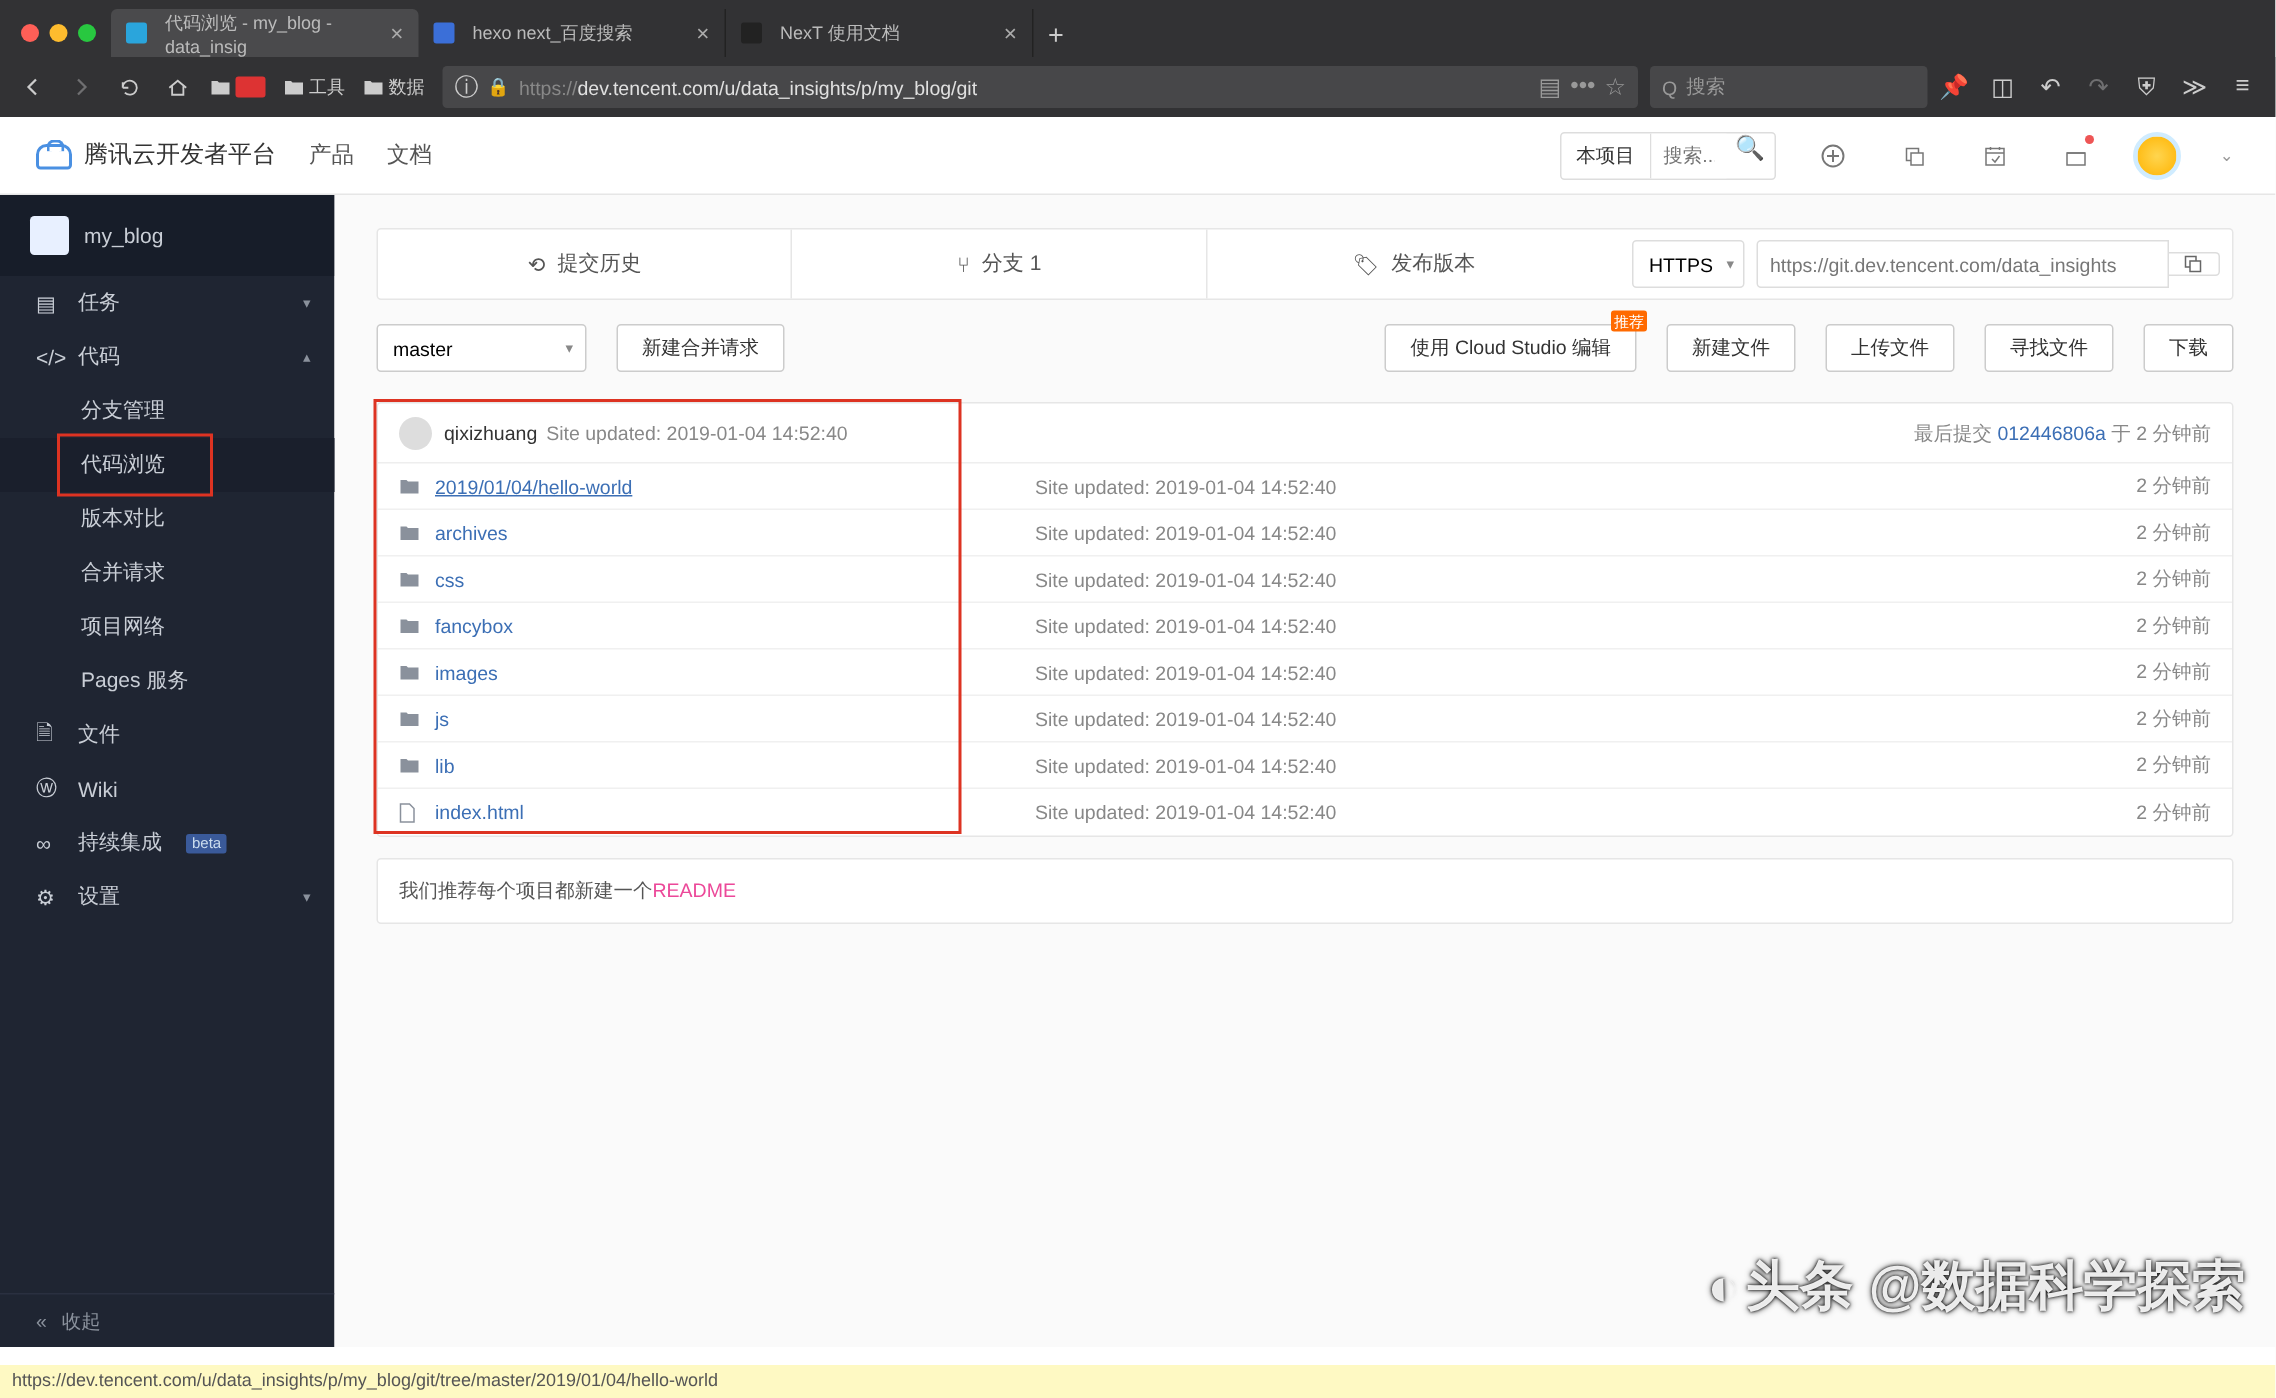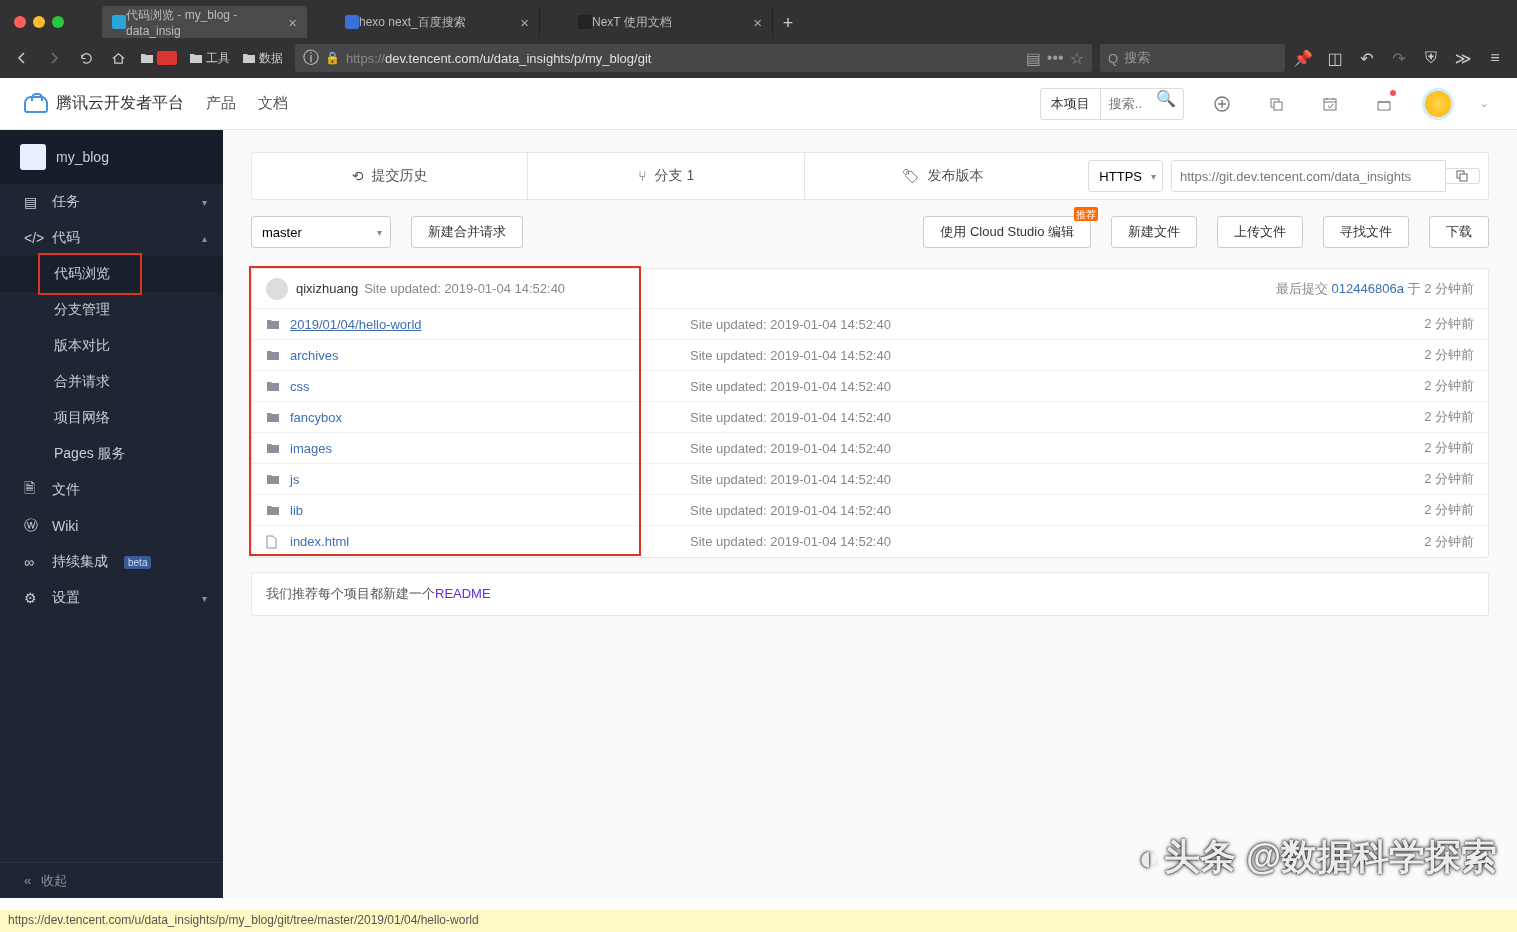--- a/index.html
+++ b/index.html
@@ -3,21 +3,21 @@
 <meta charset="utf-8">
 <style>
 * { box-sizing: border-box; margin: 0; padding: 0; font-family: -apple-system, "PingFang SC", "Microsoft YaHei", sans-serif; }
 body { width: 1517px; height: 932px; background: #fff; overflow: hidden; position: relative; }
 
 
 .chrome { height: 78px; background: #323234; color: #ccc; }
 .tab-strip { height: 38px; display: flex; align-items: flex-end; padding-left: 8px; }
 .traffic { display: flex; gap: 7px; align-items: center; padding: 0 10px 10px 6px; }
 .traffic span { width: 12px; height: 12px; border-radius: 50%; display: block; }
-.tab { height: 32px; display: flex; align-items: center; gap: 0; padding: 0 10px; font-size: 12px; color: #bbb; width: 205px; border-right: 1px solid #222; position: relative; margin-left: 28px; }
+.tab { height: 32px; display: flex; align-items: center; gap: 12px; padding: 0 10px; font-size: 12px; color: #bbb; width: 205px; border-right: 1px solid #222; position: relative; }
 .tab.active { background: #4a4a4c; border-radius: 4px 4px 0 0; border-right: none; }
 .tab .fav { width: 14px; height: 14px; border-radius: 2px; flex-shrink: 0; }
 .tab .close { margin-left: auto; color: #aaa; font-size: 15px; flex-shrink: 0; }
 .tab-add { width: 30px; height: 30px; display: flex; align-items: center; justify-content: center; color: #ccc; font-size: 18px; }
 .nav-bar { height: 40px; background: #323234; display: flex; align-items: center; padding: 0 8px; gap: 4px; }
 .nav-btn { width: 28px; height: 28px; display: flex; align-items: center; justify-content: center; color: #ccc; border-radius: 3px; }
 .bm { display: flex; align-items: center; gap: 3px; color: #ccc; font-size: 12px; padding: 2px 4px; }
 .bm-r { width: 20px; height: 14px; background: #d33; border-radius: 2px; }
 .addr { flex: 1; display: flex; align-items: center; background: #474749; border-radius: 3px; height: 28px; padding: 0 8px; gap: 6px; margin: 0 4px; }
 .addr .lock { color: #7ac142; font-size: 12px; }
@@ -83,21 +83,21 @@
 .frow { height: 31px; display: flex; align-items: center; padding: 0 14px; border-bottom: 1px solid #f0f0f0; font-size: 13px; }
 .frow:last-child { border-bottom: none; }
 .frow .fic { width: 16px; color: #888; margin-right: 8px; flex-shrink: 0; }
 .frow .fname { color: #3c6fb5; width: 400px; }
 .frow .fname.ul { text-decoration: underline; }
 .frow .fmsg { color: #888; flex: 1; }
 .frow .ftime { color: #888; margin-left: auto; }
 .redbox2 { position: absolute; border: 2px solid #d32; top: -3px; left: -3px; width: 392px; height: 290px; pointer-events: none; }
 
 .readme-hint { margin-top: 14px; background: #fff; border: 1px solid #e6e6e6; border-radius: 3px; padding: 12px 14px; font-size: 13px; color: #555; }
-.readme-hint a { color: #6d28d9; text-decoration: none; }
+.readme-hint a { color: #ec4899; text-decoration: none; }
 
 .watermark { position: absolute; right: 20px; bottom: 50px; font-size: 36px; font-weight: 700; color: rgba(255,255,255,.92); text-shadow: 0 0 4px rgba(0,0,0,.8), 0 0 2px #000; display: flex; align-items: center; gap: 4px; }
 .status { position: absolute; bottom: 0; left: 0; right: 0; height: 22px; background: #fef9c3; color: #555; font-size: 12px; padding: 3px 8px; }
 
 svg { display: block; }
 </style>
 </head>
 <body>
 
 <div class="chrome">
@@ -237,27 +237,27 @@
     <div class="side-item">
       <span class="side-ic">▤</span>
       <span>任务</span>
       <span class="exp">▾</span>
     </div>
     <div class="side-item">
       <span class="side-ic">&lt;/&gt;</span>
       <span>代码</span>
       <span class="exp">▴</span>
     </div>
+    <div class="side-item sub">
+        <span>分支管理</span>
+      </div>
     <div class="side-item sub active" style="position:relative">
       <span>代码浏览</span>
       <div class="red-box1" style="top:-3px;left:38px;width:104px;height:42px"></div>
     </div>
-    <div class="side-item sub">
-        <span>分支管理</span>
-      </div>
     <div class="side-item sub">
         <span>版本对比</span>
       </div>
     <div class="side-item sub">
         <span>合并请求</span>
       </div>
     <div class="side-item sub">
         <span>项目网络</span>
       </div>
     <div class="side-item sub">

